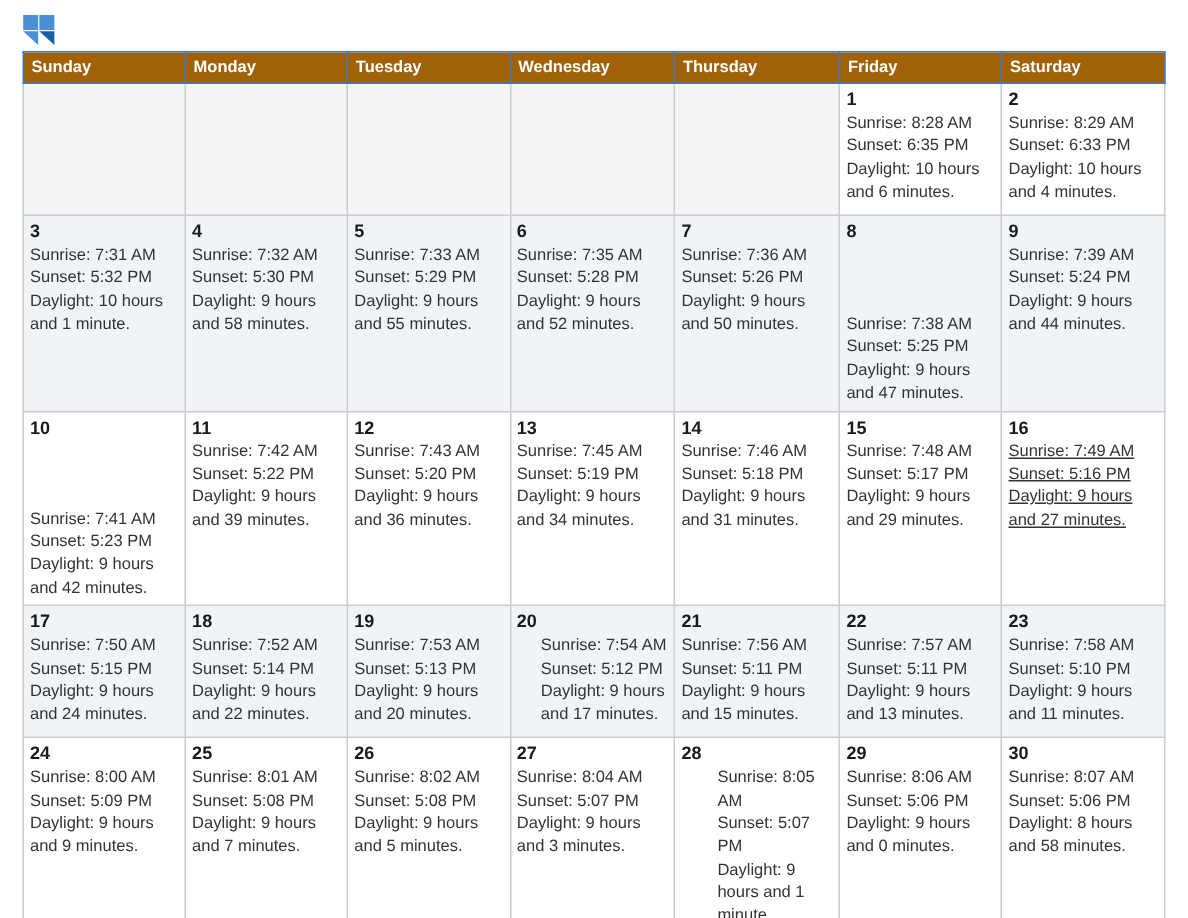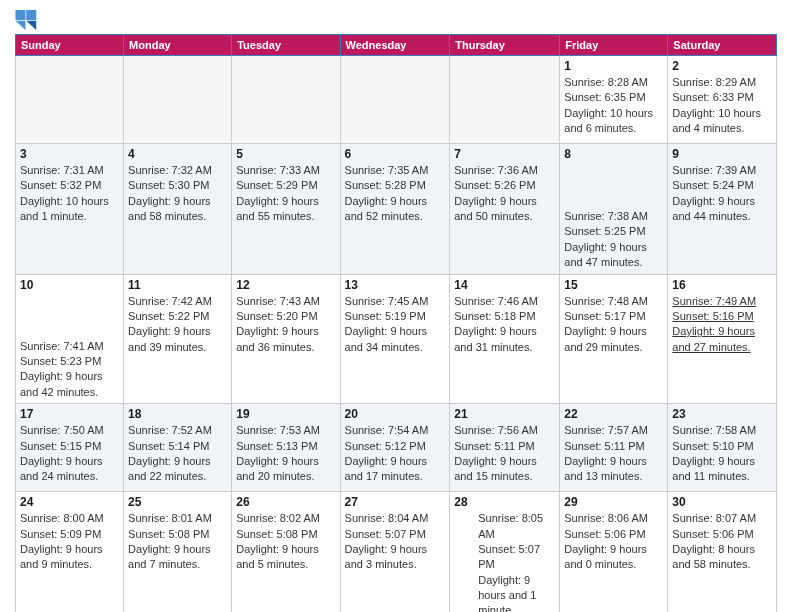--- a/index.html
+++ b/index.html
@@ -49,21 +49,21 @@
     .location {
       font-size: 13px;
       color: #555;
     }
     .calendar {
       width: 100%;
       border-collapse: collapse;
       font-size: 9.5px;
     }
     .calendar th {
-      background: #be185d;
+      background: #a16207;
       color: #fff;
       text-align: left;
       padding: 4px 5px;
       font-size: 11px;
       font-weight: bold;
       border: 1px solid #3a7bc8;
     }
     .calendar td {
       border: 1px solid #ccc;
       vertical-align: top;
@@ -248,21 +248,21 @@
 Daylight: 9 hours and 22 minutes.</div>
           </td>
           <td class="alt-row">
             <span class="day-number">19</span>
             <div class="day-info" style="white-space: pre-line;">Sunrise: 7:53 AM
 Sunset: 5:13 PM
 Daylight: 9 hours and 20 minutes.</div>
           </td>
           <td class="alt-row">
             <span class="day-number">20</span>
-            <div class="day-info" style="white-space: pre-line;">Sunrise: 7:54 AM
+            <div class="day-info" style="white-space: pre-line; margin-left: 16px;">Sunrise: 7:54 AM
 Sunset: 5:12 PM
 Daylight: 9 hours and 17 minutes.</div>
           </td>
           <td class="alt-row">
             <span class="day-number">21</span>
             <div class="day-info" style="white-space: pre-line;">Sunrise: 7:56 AM
 Sunset: 5:11 PM
 Daylight: 9 hours and 15 minutes.</div>
           </td>
           <td class="alt-row">

